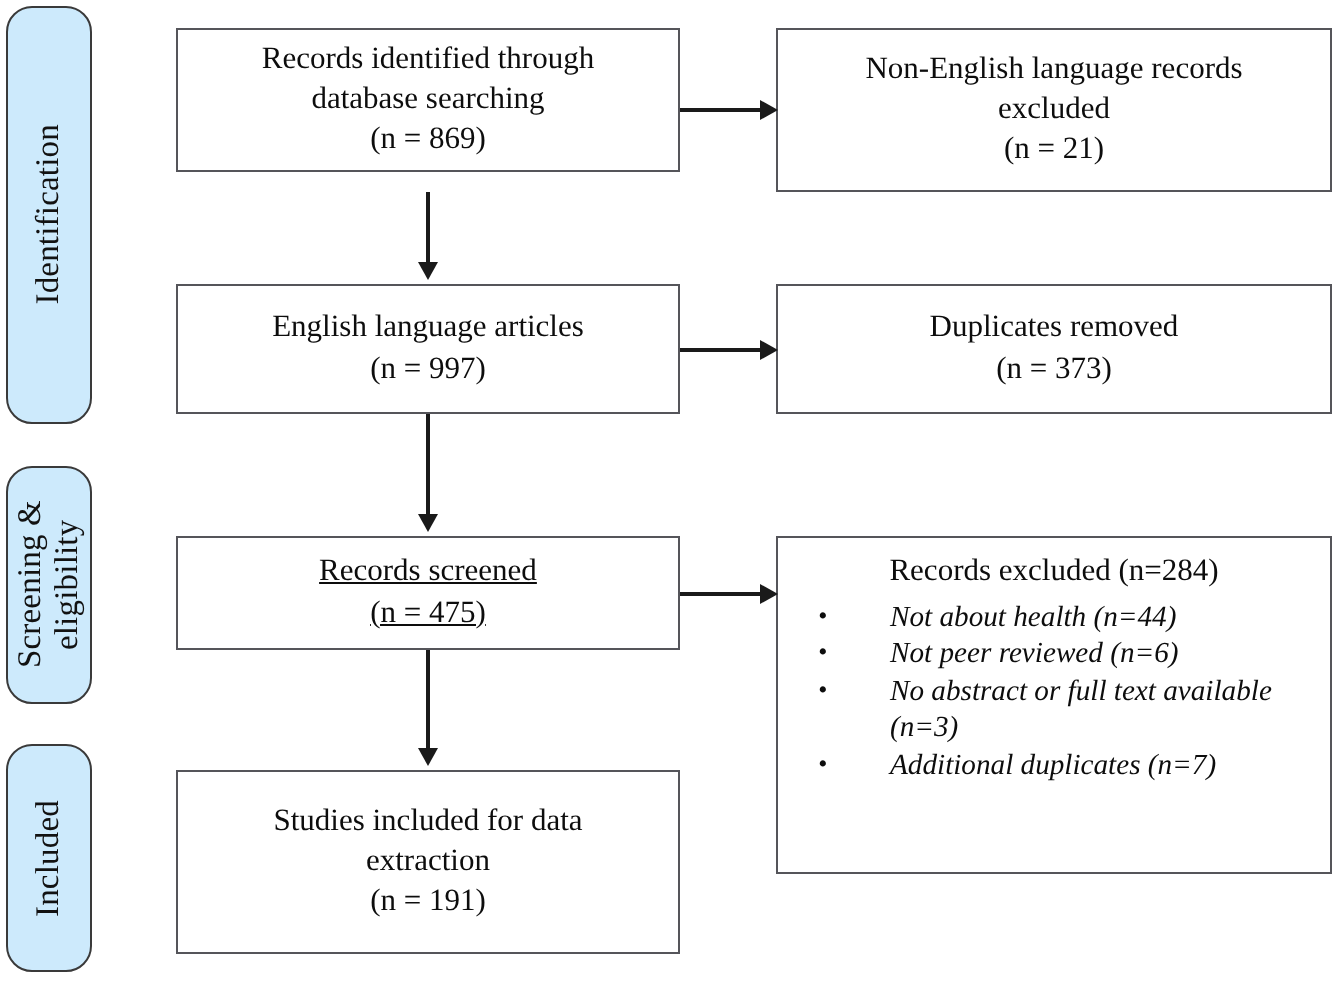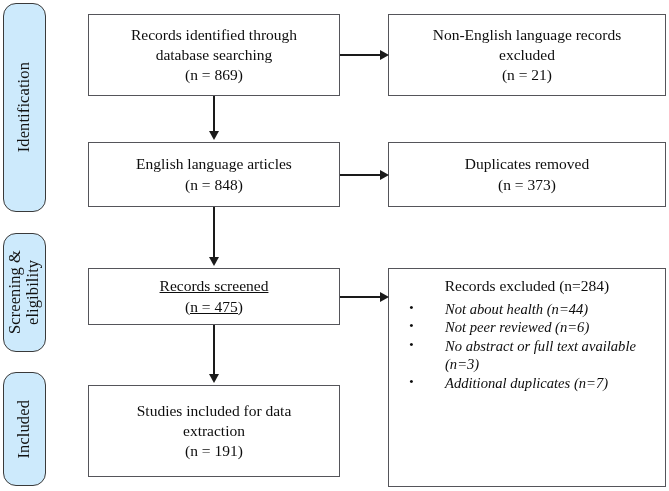--- a/index.html
+++ b/index.html
@@ -52,30 +52,30 @@
     font-size:15.5px;
     line-height:1.30;
     color:#0d0d0d;
     padding:3px 6px;
   }
   .box .txt{white-space:pre-line;display:block;}
 
   .col-left{left:88px;width:252px;}
   .col-right{left:388px;width:278px;}
 
-  #box-identified   {top:14px;  height:82px;}
+  #box-identified   {top:14px;  height:72px;}
   #box-nonenglish   {top:14px;  height:82px;}
   #box-english      {top:142px; height:65px;}
   #box-duplicates   {top:142px; height:65px;}
   #box-screened     {top:268px; height:57px;text-decoration:underline;}
   #box-included     {top:385px; height:92px;}
 
   
   #box-excluded{
-    top:268px;height:219px;
+    top:268px;height:169px;
     display:block;
     padding:6px 8px 6px 8px;
     text-align:left;
   }
   #box-excluded .excl-title{
     display:block;
     text-align:center;
     font-size:15.5px;
     line-height:1.2;
     margin:2px 0 5px 0;
@@ -160,21 +160,21 @@
   </div>
 
   <div class="box col-right" id="box-nonenglish">
     <span class="txt">Non-English language records
 excluded
 (n = 21)</span>
   </div>
 
   <div class="box col-left" id="box-english">
     <span class="txt">English language articles
-(n =  848)</span>
+(n =  997)</span>
   </div>
 
   <div class="box col-right" id="box-duplicates">
     <span class="txt">Duplicates removed
 (n = 373)</span>
   </div>
 
   <div class="box col-left" id="box-screened">
     <span class="txt">Records screened
 (n =  475)</span>

